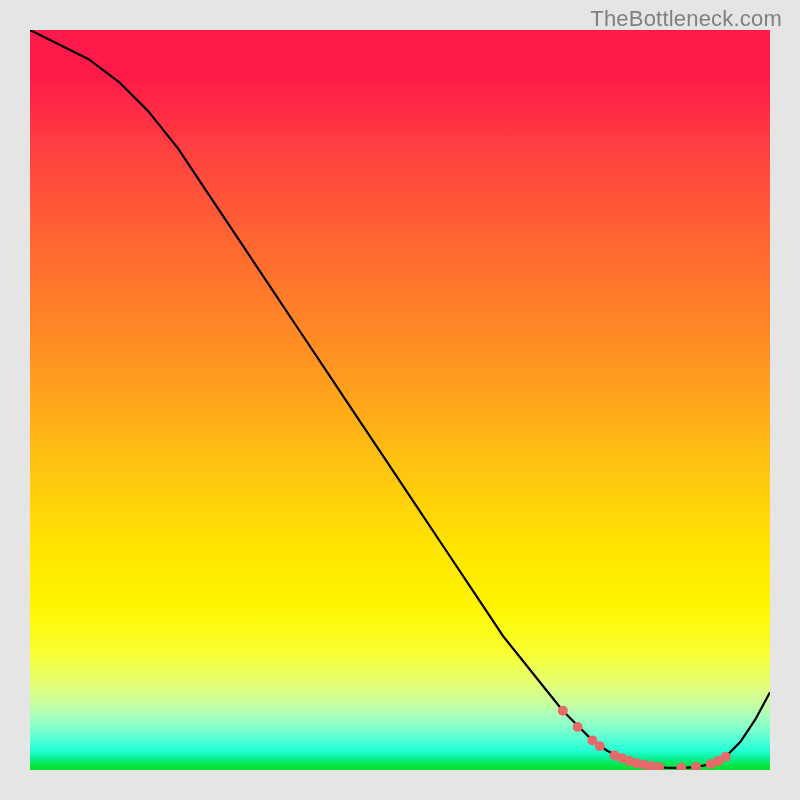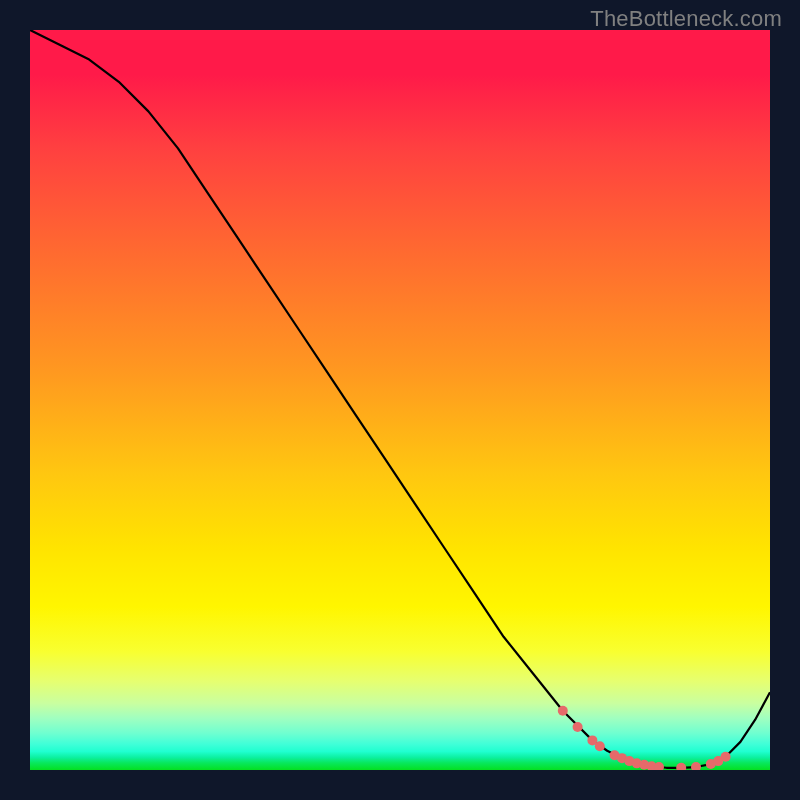--- a/index.html
+++ b/index.html
@@ -8,21 +8,21 @@
     width: 800px;
     height: 800px;
     background: #000;
     overflow: hidden;
     font-family: Arial, Helvetica, sans-serif;
   }
   .frame {
     position: relative;
     width: 800px;
     height: 800px;
-    background: #0f172a;
+    background: #e5e5e5;
   }
   .plot {
     position: absolute;
     left: 30px;
     top: 30px;
     width: 740px;
     height: 740px;
     background: linear-gradient(
       to bottom,
       #ff1a49 0%,

